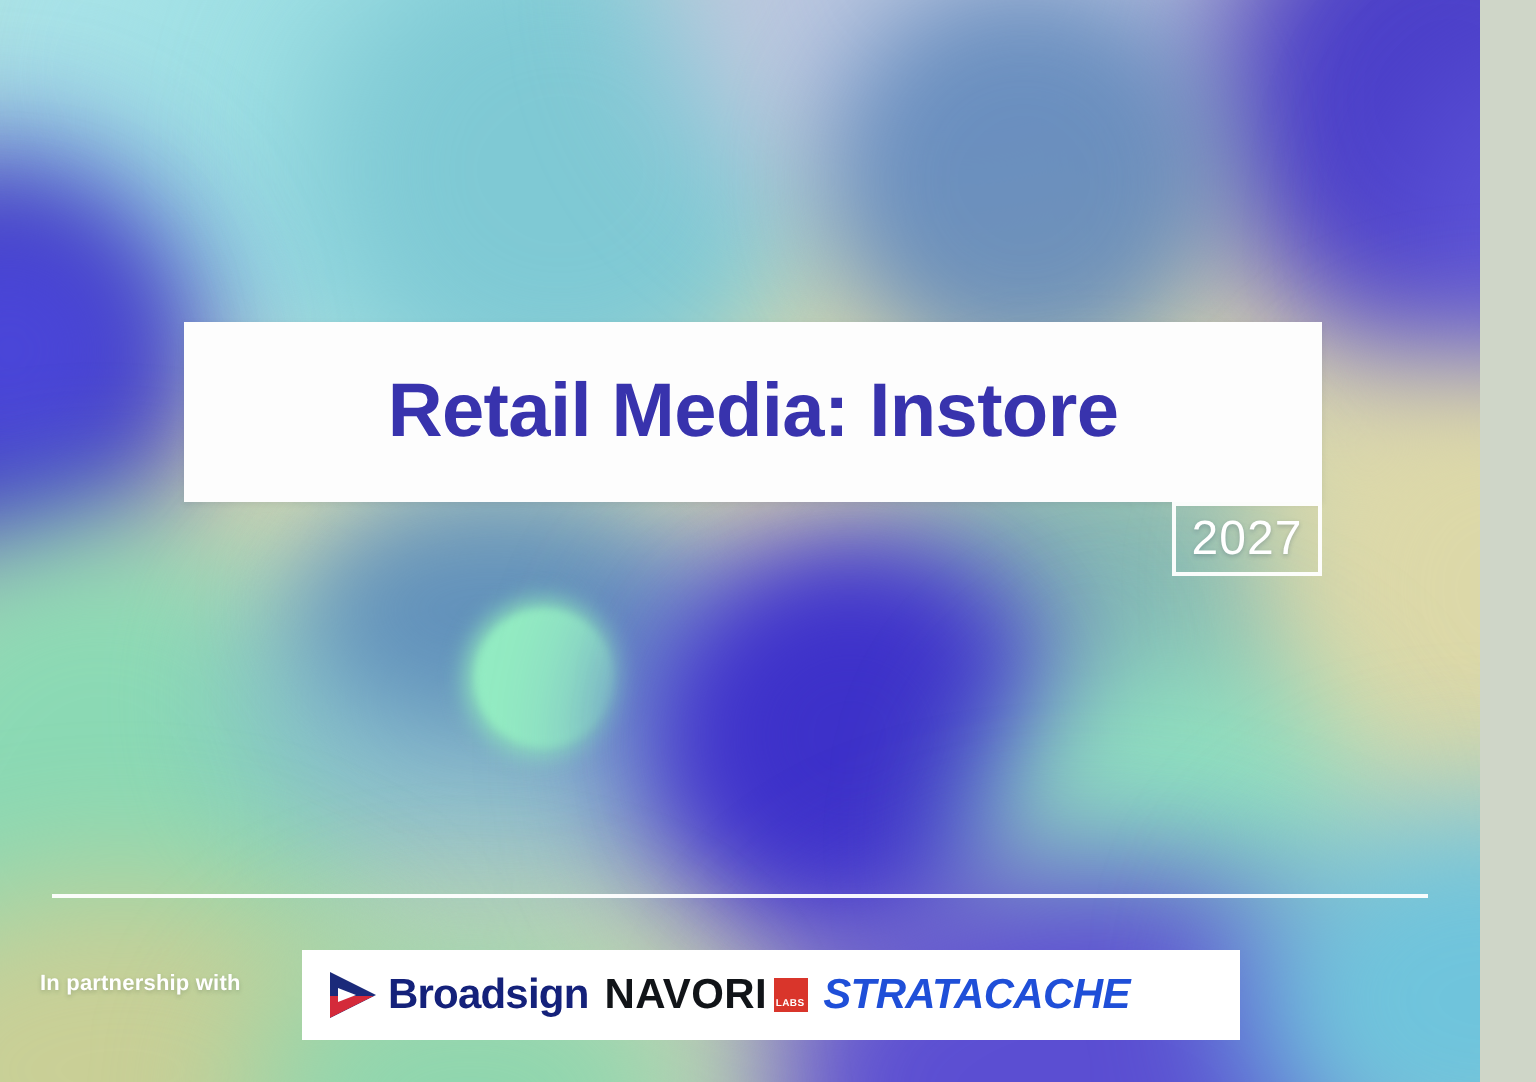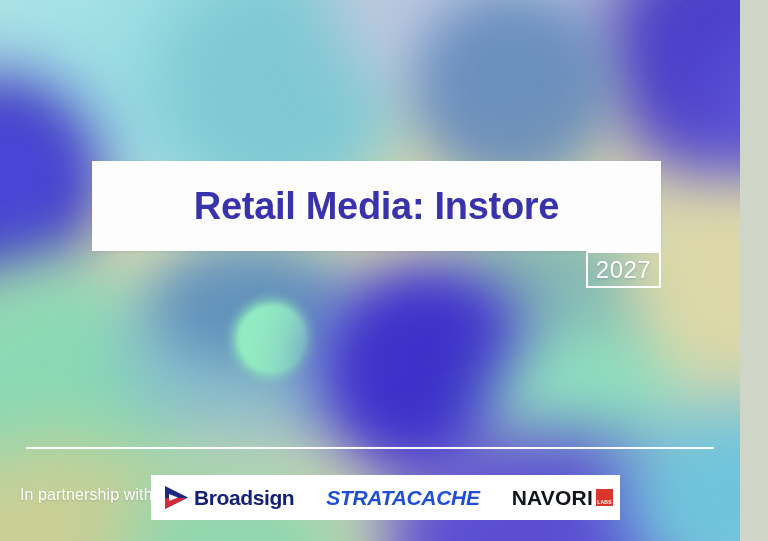--- a/index.html
+++ b/index.html
@@ -79,33 +79,33 @@
     left:26px; right:26px; top:447px;
     height:2px;
     background:rgba(255,255,255,.95);
   }
 
   
   #partner-label {
     position:absolute;
     left:20px; top:486px;
     color:#ffffff;
-    font-size:16px;
-    font-weight:normal;
+    font-size:11px;
+    font-weight:bold;
     letter-spacing:.1px;
     text-shadow:0 1px 2px rgba(60,80,60,.25);
   }
   #logo-panel {
     position:absolute;
     left:151px; top:475px;
     width:469px; height:45px;
     background:#ffffff;
     display:flex; align-items:flex-start;
     padding:0 14px;
-    gap:32px;
+    gap:8px;
   }
   .logo { display:flex; align-items:center; height:100%; }
 
   
   #logo-broadsign { gap:6px; }
   #broadsign-mark {
     position:relative;
     width:23px; height:23px;
     flex:0 0 auto;
     background:#1b2a7a;
@@ -198,26 +198,26 @@
 
   <div id="partner-label">In partnership with</div>
 
   <div id="logo-panel">
 
     <div class="logo" id="logo-broadsign">
       <div id="broadsign-mark"></div>
       <span id="broadsign-text">Broadsign</span>
     </div>
 
-    <div class="logo" id="logo-stratacache">
-      <span id="stratacache-text">STRATACACHE</span>
-    </div>
-
     <div class="logo" id="logo-navori">
       <span id="navori-text">NAVORI</span>
       <div id="navori-labs">
         <span>LABS</span>
       </div>
     </div>
 
+    <div class="logo" id="logo-stratacache">
+      <span id="stratacache-text">STRATACACHE</span>
+    </div>
+
   </div>
 
 </div>
 
 </body></html>

